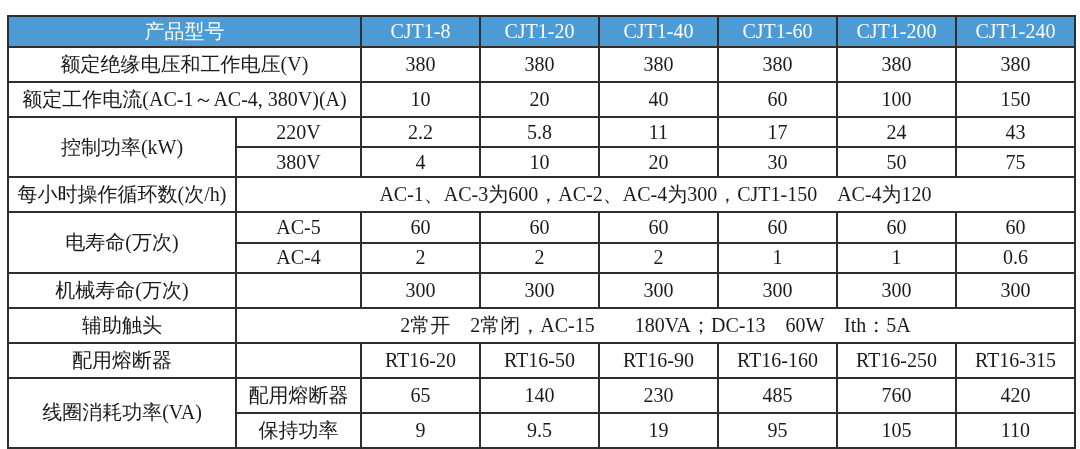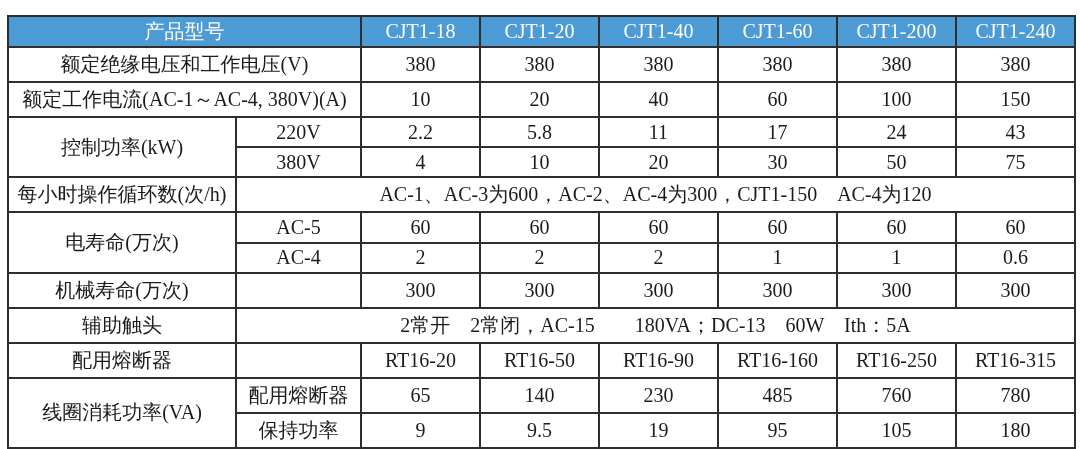--- a/index.html
+++ b/index.html
@@ -54,21 +54,21 @@
       <col style="width:119px">
       <col style="width:119px">
     <col style="width:119px">
       <col style="width:119px">
       <col style="width:119px">
   </colgroup>
 
   <thead>
     <tr>
       <th colspan="2">产品型号</th>
-      <th>CJT1-18</th>
+      <th>CJT1-8</th>
       <th>CJT1-20</th>
       <th>CJT1-40</th>
       <th>CJT1-60</th>
       <th>CJT1-200</th>
       <th>CJT1-240</th>
     </tr>
   </thead>
 
   <tbody>
     <tr>
@@ -164,25 +164,25 @@
     </tr>
 
     <tr>
       <td rowspan="2" class="lbl">线圈消耗功率(VA)</td>
       <td>配用熔断器</td>
       <td>65</td>
       <td>140</td>
       <td>230</td>
       <td>485</td>
       <td>760</td>
-      <td>780</td>
+      <td>420</td>
     </tr>
     <tr>
       <td>保持功率</td>
       <td>9</td>
       <td>9.5</td>
       <td>19</td>
       <td>95</td>
       <td>105</td>
-      <td>180</td>
+      <td>110</td>
     </tr>
   </tbody>
 </table>
 
 </body></html>

